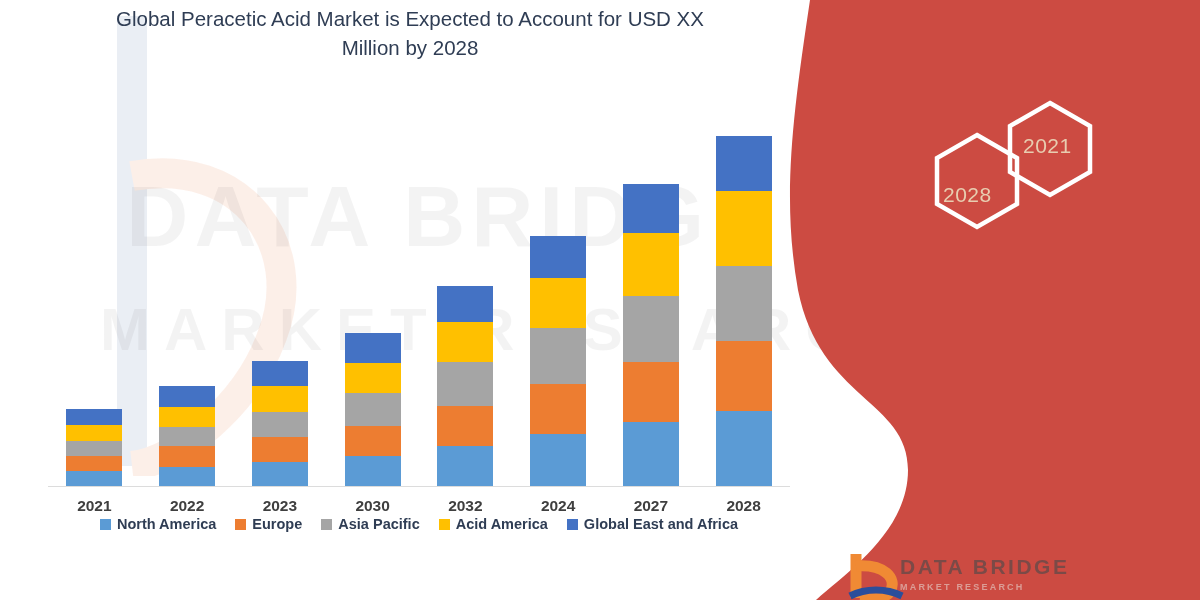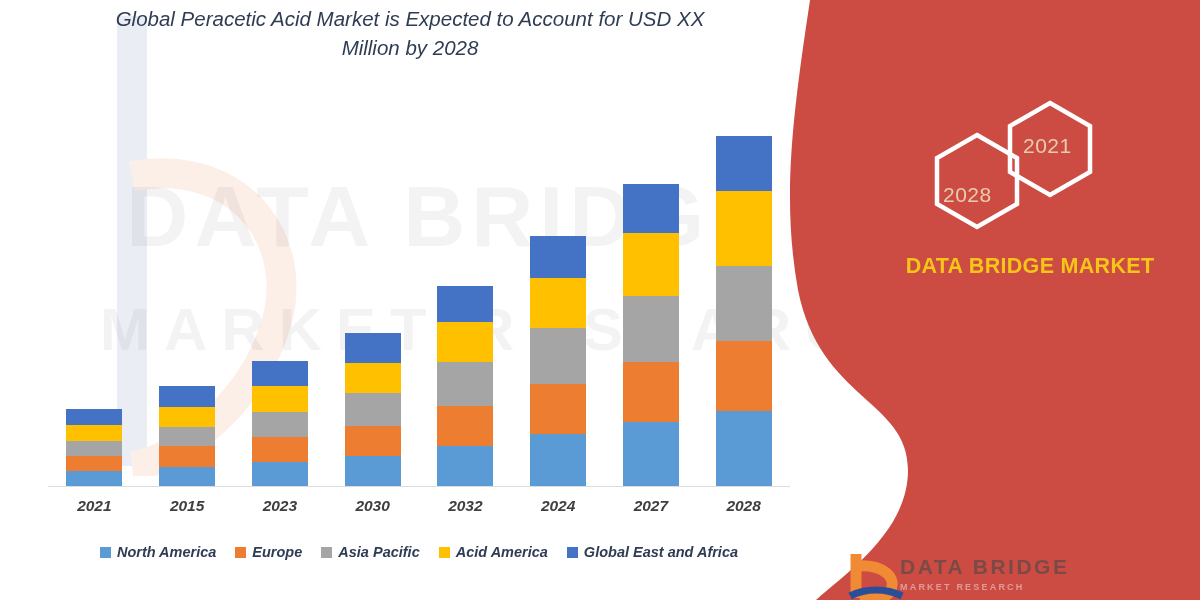--- a/index.html
+++ b/index.html
@@ -33,33 +33,33 @@
   .logo-text{position:absolute;left:60px;top:3px;color:#5d4a4a;font-size:21px;
     font-weight:700;letter-spacing:2.5px;opacity:.72;}
   .logo-sub{position:absolute;left:60px;top:30px;color:#e8e0da;font-size:9px;
     font-weight:600;letter-spacing:2.2px;opacity:.55;}
 
   
   .chart-title{position:absolute;left:110px;top:4px;width:600px;text-align:center;
     color:#2f3d54;font-size:20.5px;line-height:1.42;font-weight:400;}
 
   
-  .plot{position:absolute;left:0;top:0;width:820px;height:536px;font-style:italic;}
+  .plot{position:absolute;left:0;top:0;width:820px;height:536px;}
   .axis-line{position:absolute;left:48px;top:486px;width:742px;height:1px;background:#dcdcdc;}
 
   .bars{position:absolute;left:48px;top:120px;width:742px;height:366px;
     display:flex;align-items:flex-end;justify-content:space-around;}
   .barcol{width:56px;display:flex;flex-direction:column;justify-content:flex-end;height:100%;}
   .seg{width:100%;}
 
   .xlabels{position:absolute;left:48px;top:497px;width:742px;height:28px;
     display:flex;justify-content:space-around;}
   .xlab{width:56px;text-align:center;color:#3f3f3f;font-size:15.5px;font-weight:700;}
 
-  .legend{position:absolute;left:48px;top:540px;width:742px;height:24px;
+  .legend{position:absolute;left:48px;top:512px;width:742px;height:24px;
     display:flex;align-items:center;justify-content:center;gap:19px;}
   .leg-item{display:flex;align-items:center;gap:6px;}
   .leg-sw{width:11px;height:11px;display:block;}
   .leg-tx{color:#2f3d54;font-size:14.5px;font-weight:700;white-space:nowrap;}
 </style>
 </head>
 <body>
 
 <div class="stage">
 
@@ -134,21 +134,21 @@
           <div class="seg" title="Asia Pacific 2028: 75" style="height: 20.4918%; background: rgb(165, 165, 165);"></div>
           <div class="seg" title="Europe 2028: 70" style="height: 19.1257%; background: rgb(237, 125, 49);"></div>
           <div class="seg" title="North America 2028: 75" style="height: 20.4918%; background: rgb(91, 155, 213);"></div>
         </div>
       </div>
 
     <div class="axis-line"></div>
 
     <div class="xlabels" id="xlabels">
         <div class="xlab">2021</div>
-        <div class="xlab">2015</div>
+        <div class="xlab">2022</div>
         <div class="xlab">2023</div>
         <div class="xlab">2030</div>
         <div class="xlab">2032</div>
         <div class="xlab">2024</div>
         <div class="xlab">2027</div>
         <div class="xlab">2028</div>
       </div>
 
     <div class="legend" id="legend">
         <div class="leg-item">
@@ -185,21 +185,20 @@
   <div class="hexwrap">
     <svg width="200" height="140" viewBox="0 0 200 140">
       <polygon points="135,8 175,31 175,77 135,100 95,77 95,31" fill="none" stroke="#ffffff" stroke-width="4.5"></polygon>
       <polygon points="62,40 102,63 102,109 62,132 22,109 22,63" fill="none" stroke="#ffffff" stroke-width="4.5"></polygon>
     </svg>
     <div class="hex-label hex-2021">2021</div>
     <div class="hex-label hex-2028">2028</div>
   </div>
 
   <div class="brand">
-    <div>DATA BRIDGE MARKET</div>
   </div>
 
   <div class="logo">
     <svg width="60" height="48" viewBox="0 0 60 48" style="position:absolute;left:4px;top:0;">
       <path d="M12 2 L12 46" stroke="#F08A34" stroke-width="11" fill="none"></path>
       <path d="M12 14 C40 12 54 26 46 40 C42 46 28 48 16 46" stroke="#F08A34" stroke-width="11" fill="none"></path>
       <path d="M6 44 C22 36 42 36 58 44" stroke="#2B4E9B" stroke-width="7" fill="none"></path>
     </svg>
     <div class="logo-text">DATA BRIDGE</div>
     <div class="logo-sub">MARKET RESEARCH</div>

